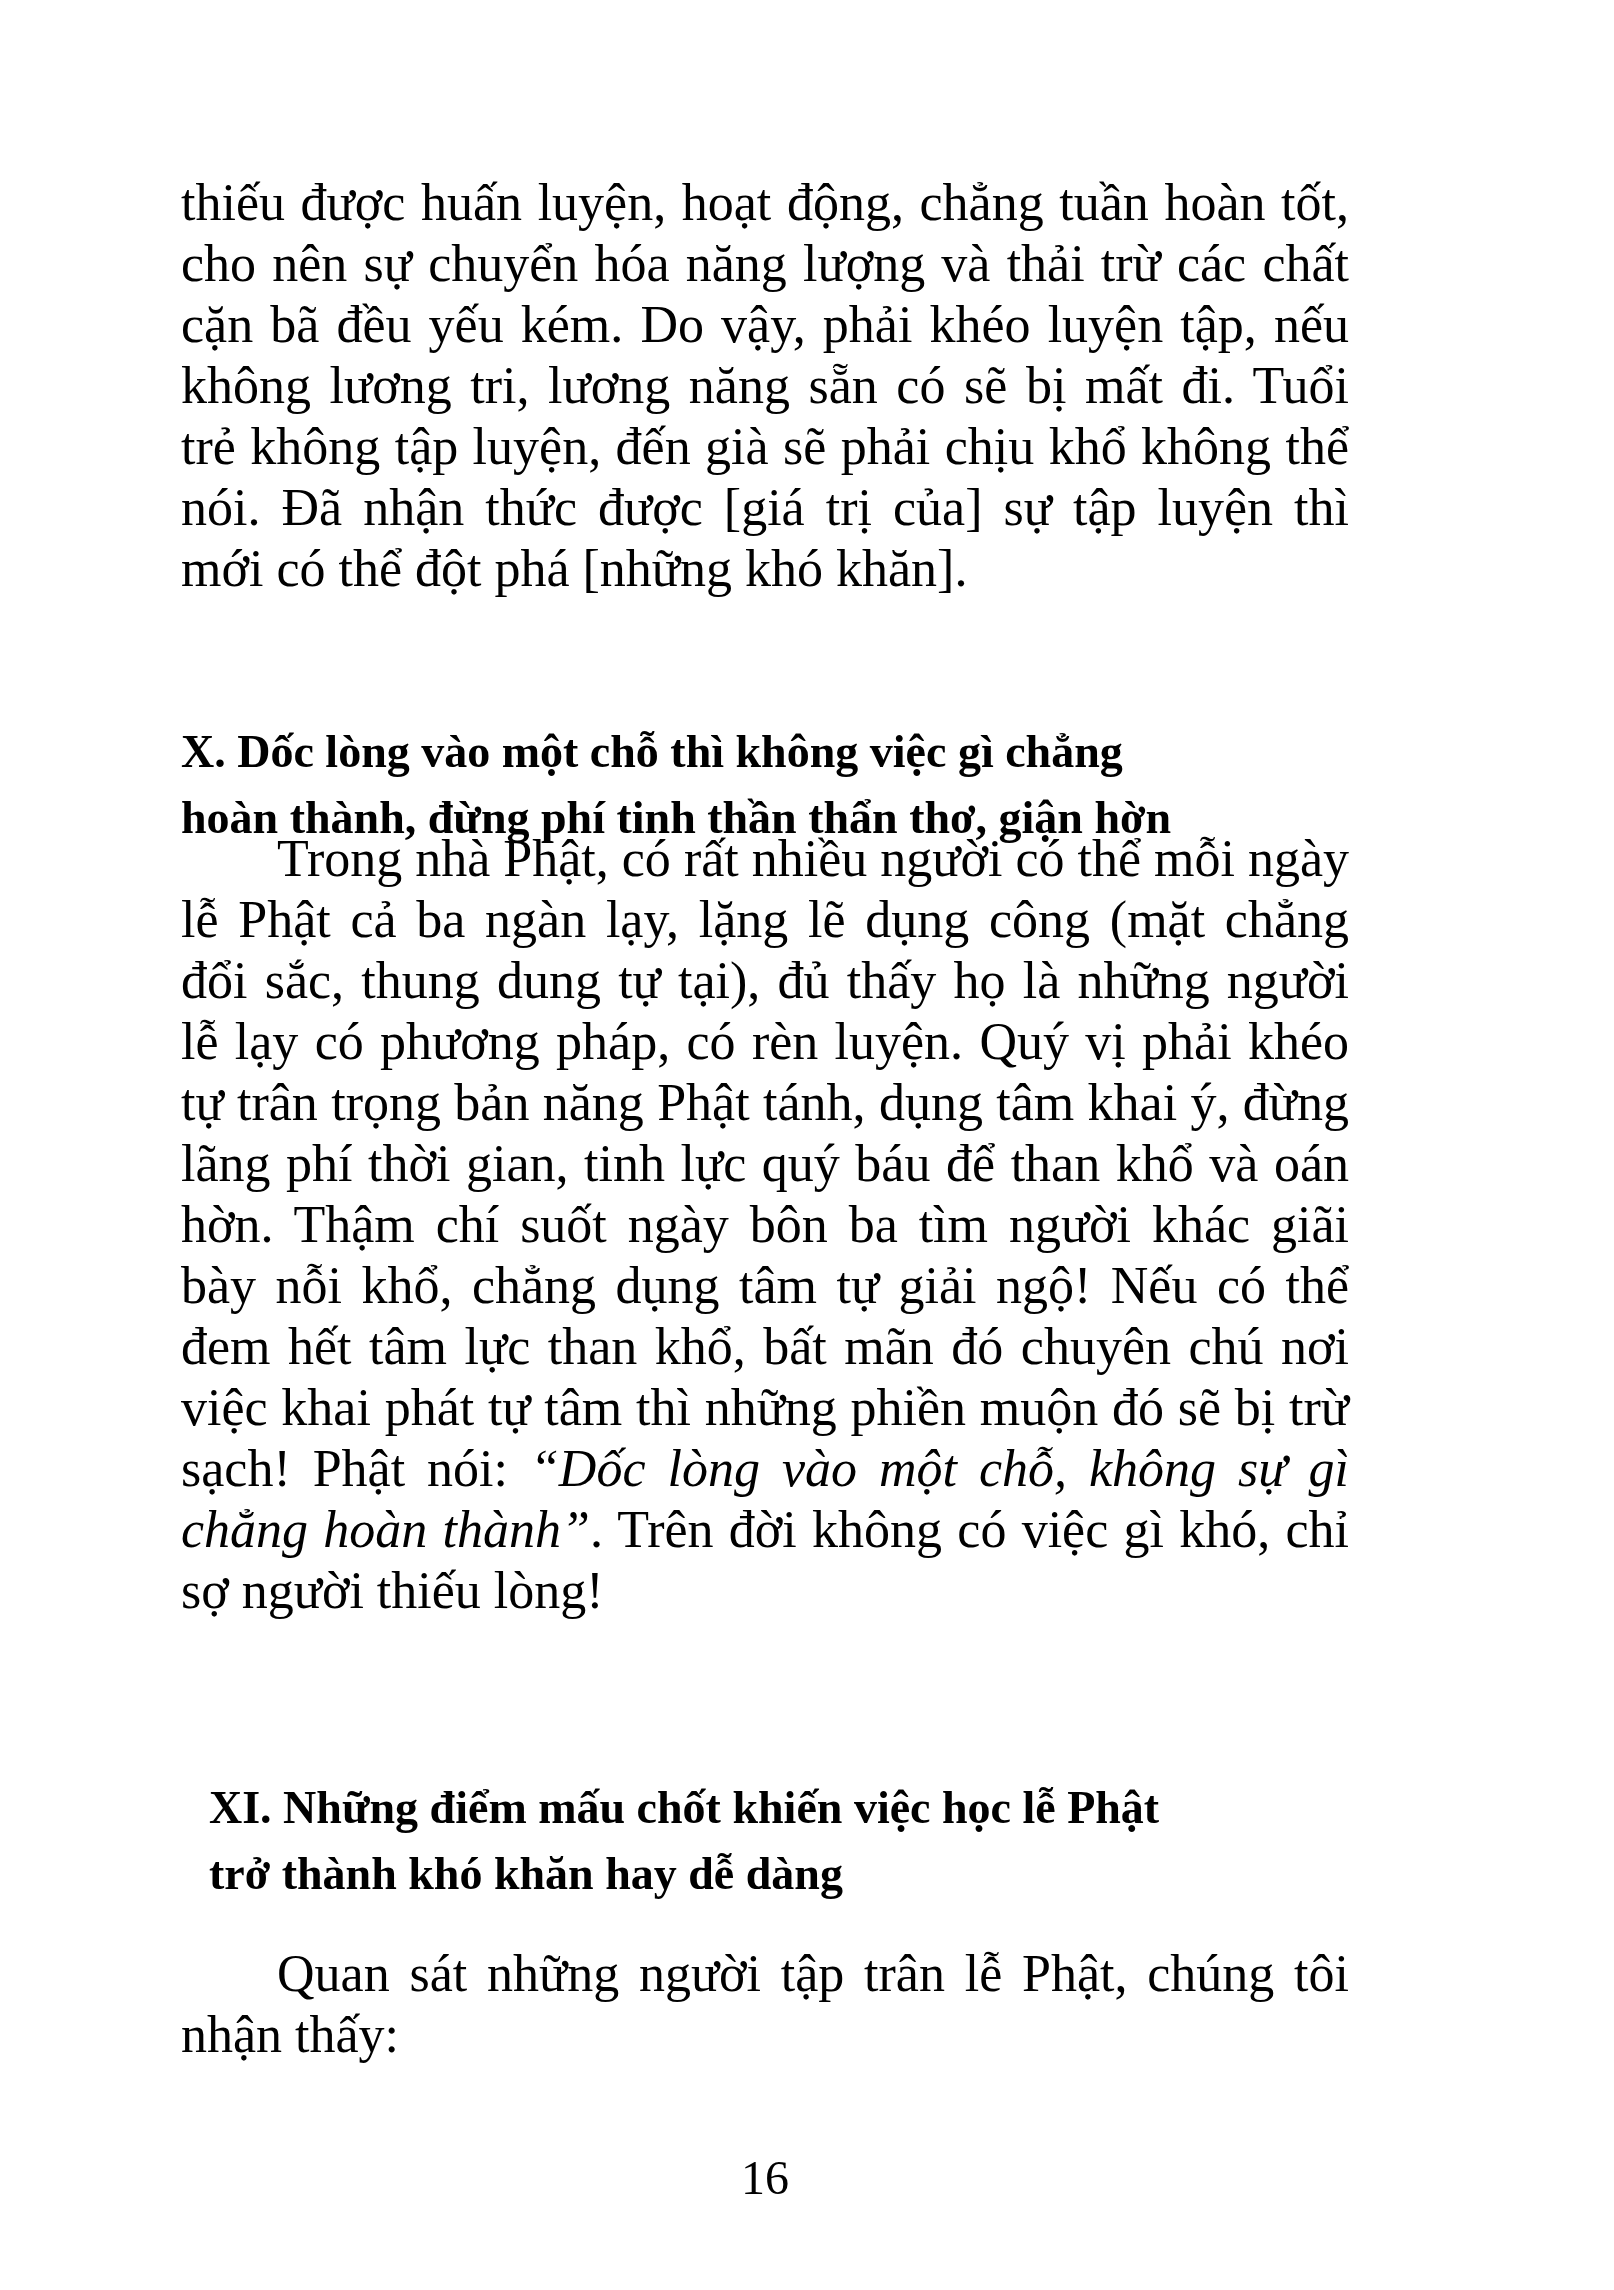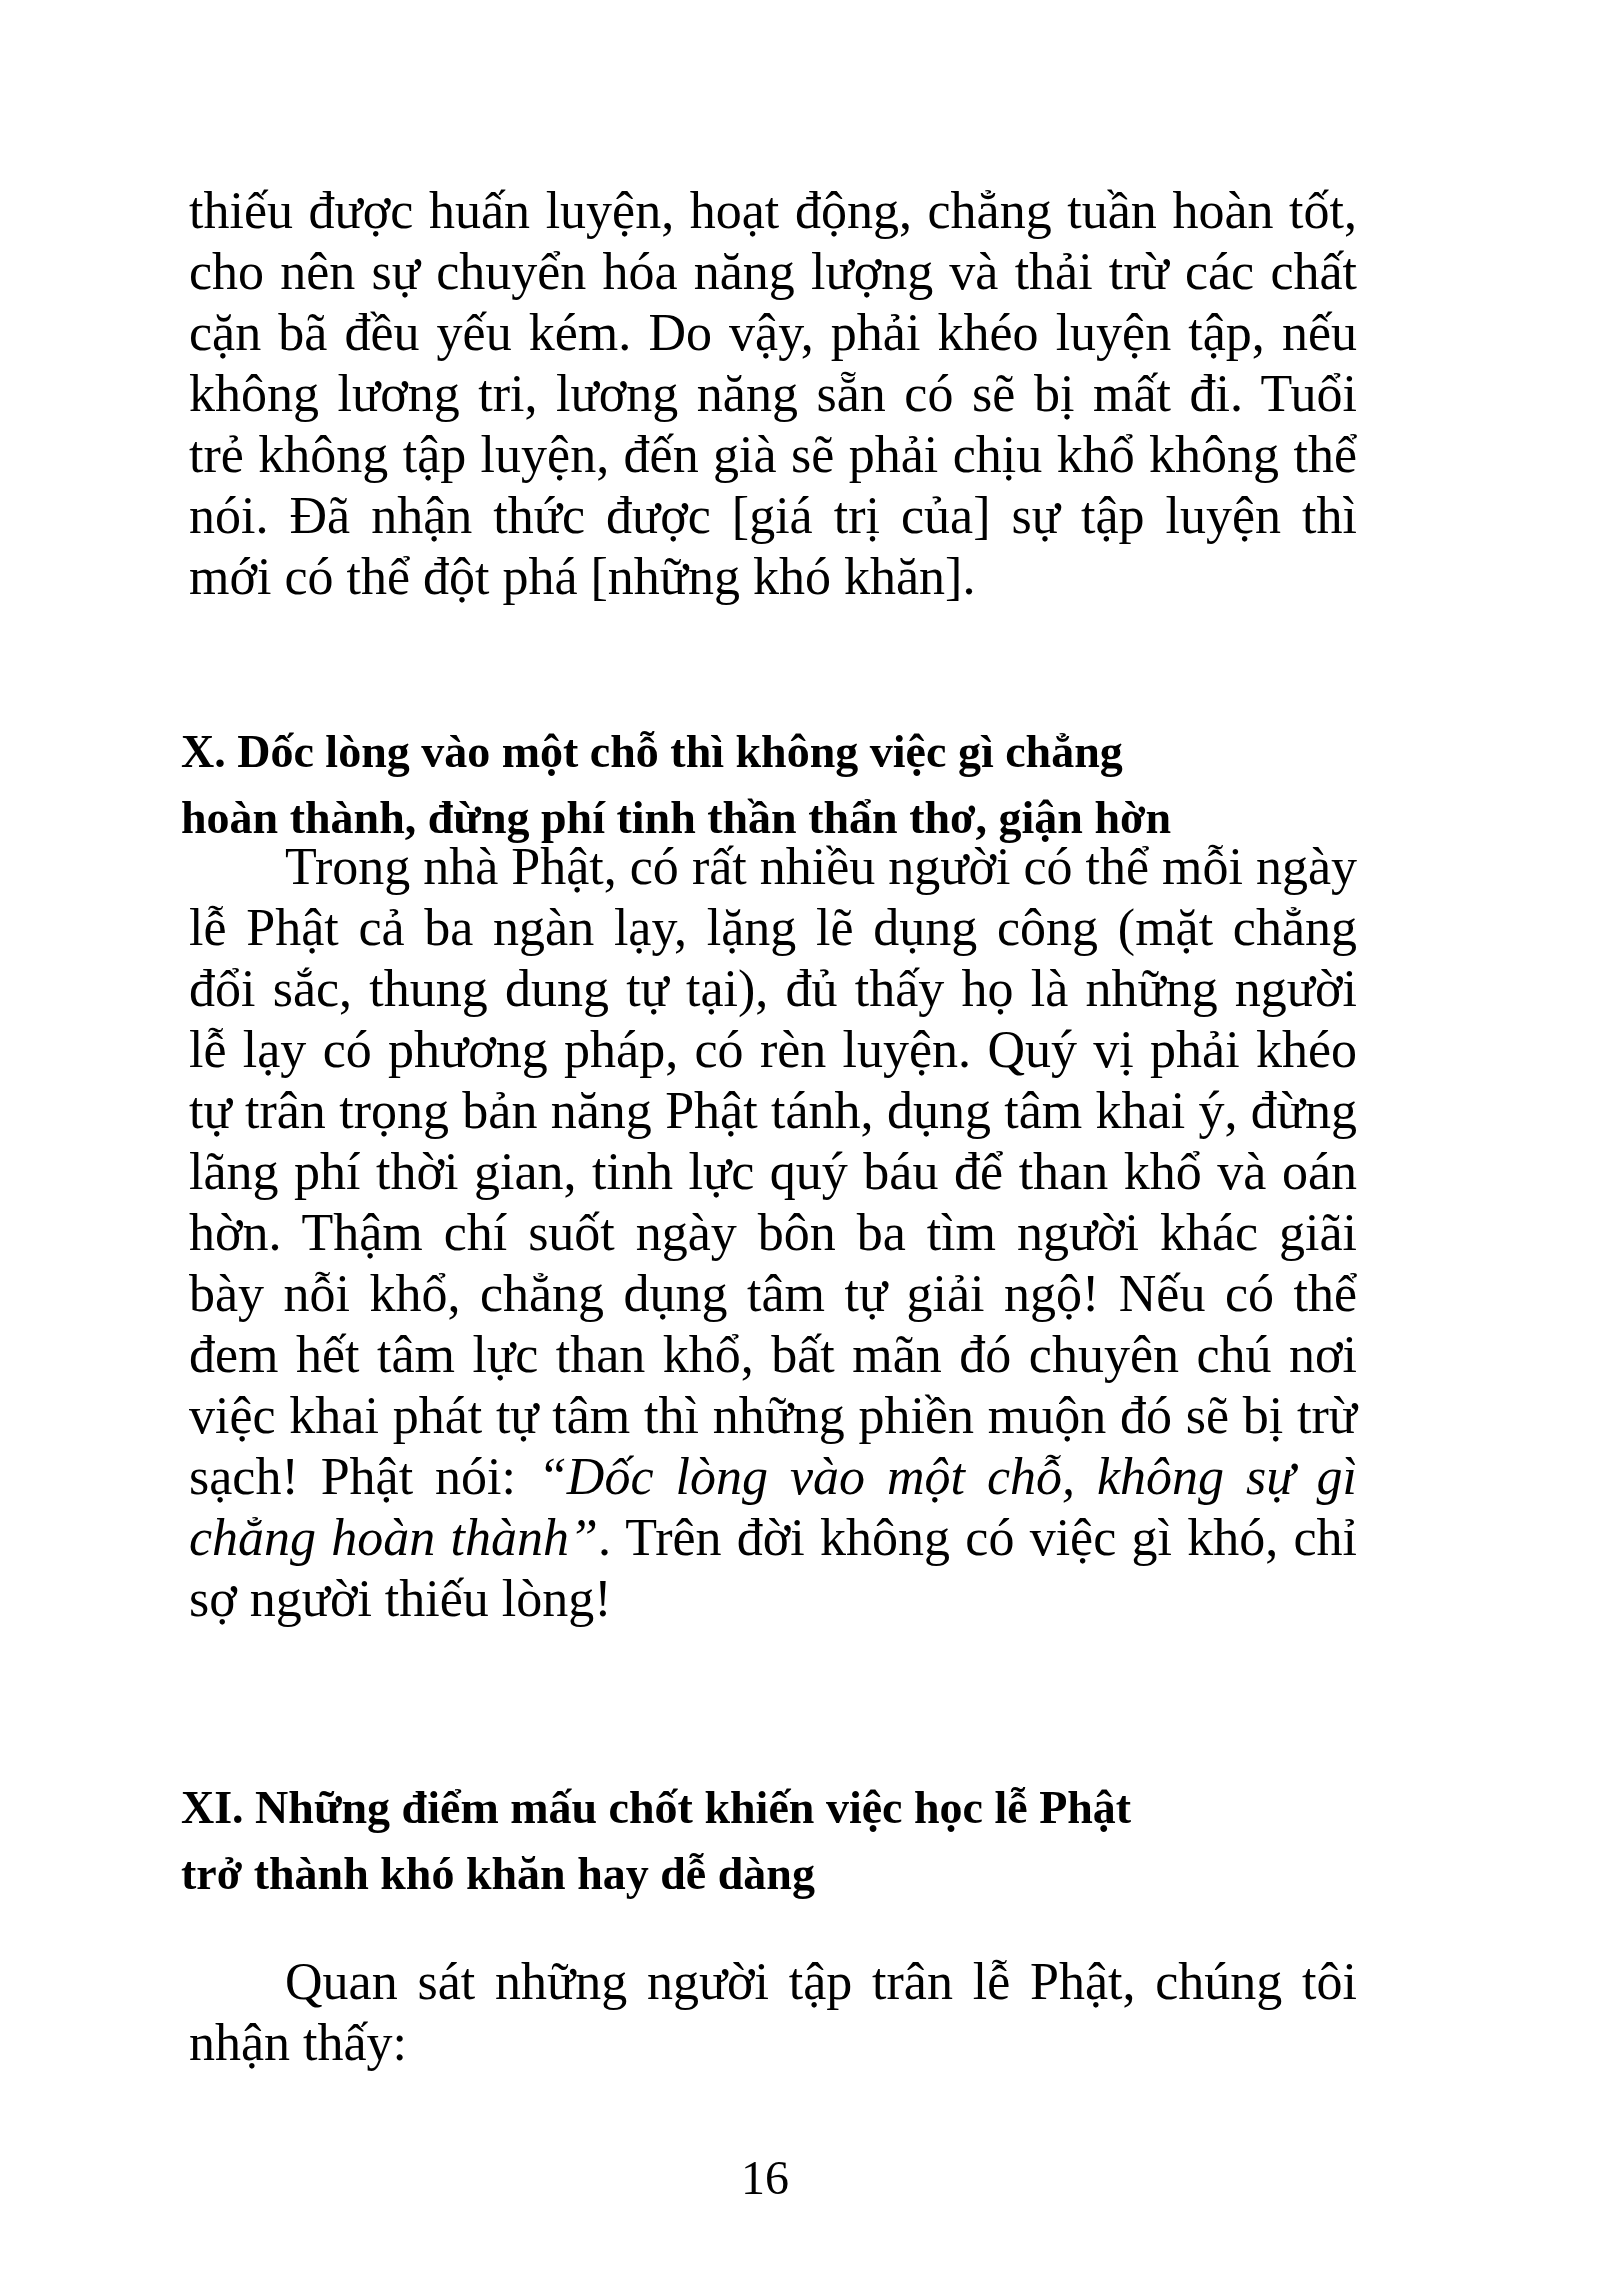--- a/index.html
+++ b/index.html
@@ -15,21 +15,21 @@
     color: #000000;
     font-family: "Liberation Serif", "DejaVu Serif", serif;
     overflow: hidden;
   }
   .block {
     position: absolute;
     left: 181px;
     width: 1168px;
   }
   .body-text {
-    margin: 8px;
+    margin: 0;
     font-size: 52px;
     line-height: 61px;
     text-align: justify;
     color: #000000;
   }
   .indented { text-indent: 96px; }
   .heading {
     margin: 0;
     font-weight: 700;
     font-size: 46px;
@@ -45,21 +45,21 @@
     width: 1168px;
     top: 2147px;
     text-align: center;
     font-size: 48px;
     line-height: 61px;
     color: #000000;
   }
   #p1 { top: 172px; }
   #heading-x { top: 719px; }
   #p2 { top: 828px; }
-  #heading-xi { top: 1775px; }
+  #heading-xi { top: 1775px; margin-left: 28px; }
   #p3 { top: 1943px; }
 </style>
 </head>
 <body>
 
 <div class="page">
 
   <p id="p1" class="block body-text">thiếu được huấn luyện, hoạt động, chẳng tuần hoàn tốt, cho nên sự chuyển hóa năng lượng và thải trừ các chất cặn bã đều yếu kém. Do vậy, phải khéo luyện tập, nếu không lương tri, lương năng sẵn có sẽ bị mất đi. Tuổi trẻ không tập luyện, đến già sẽ phải chịu khổ không thể nói. Đã nhận thức được [giá trị của] sự tập luyện thì mới có thể đột phá [những khó khăn].</p>
 
   <h2 id="heading-x" class="block heading">

